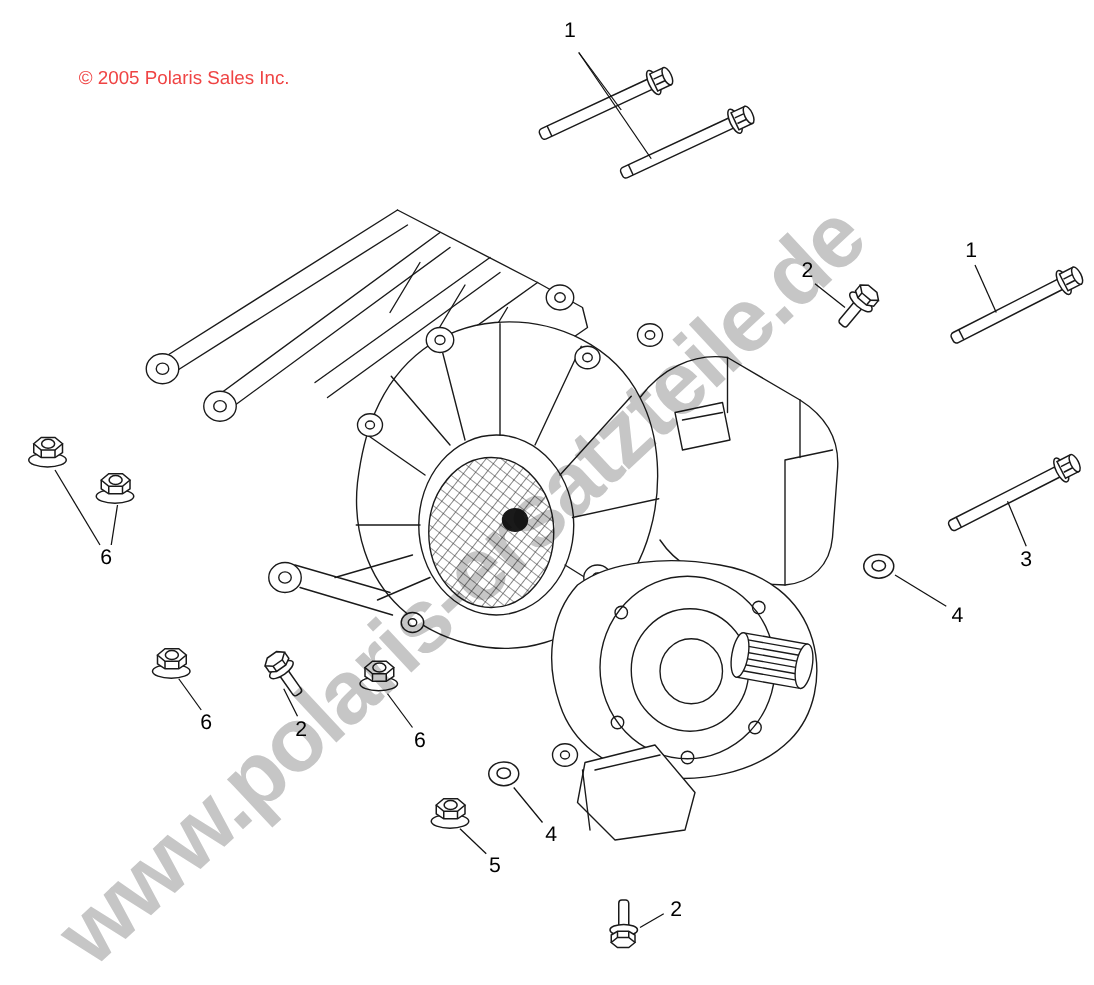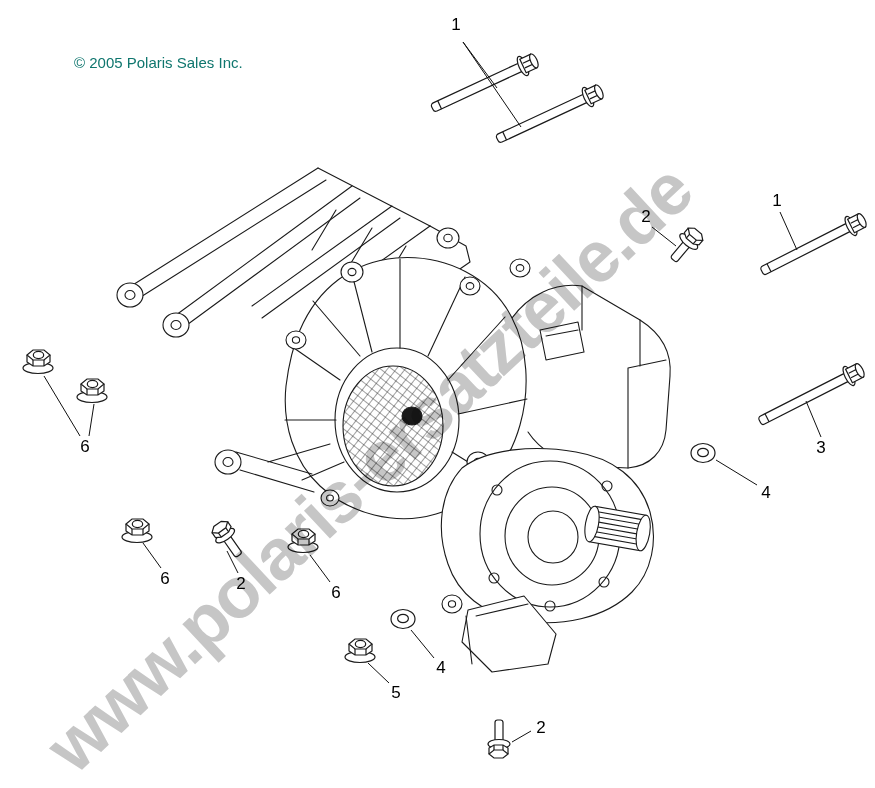--- a/index.html
+++ b/index.html
@@ -1,21 +1,21 @@
 <!DOCTYPE html>
 <html><head>
 <meta charset="utf-8">
 <style>
   html,body{margin:0;padding:0;background:#fff;}
   .stage{
     position:relative;width:875px;height:788px;background:#ffffff;overflow:hidden;
     font-family:"Liberation Sans",sans-serif;
   }
   .copyright{
-    position:absolute;left:74px;top:54px;font-size:15px;color:#0f766e;z-index:4;
+    position:absolute;left:63px;top:54px;font-size:15px;color:#ef4444;z-index:4;
   }
   .watermark{
     position:absolute;left:30px;top:728px;
     transform:rotate(-43deg);transform-origin:0 0;
     font-size:72px;font-weight:bold;letter-spacing:-2px;white-space:nowrap;
     color:#c6c6c6;mix-blend-mode:multiply;z-index:3;pointer-events:none;
   }
   svg.diagram{position:absolute;left:0;top:0;z-index:2;}
   .callout{
     position:absolute;transform:translate(-50%,-50%);

